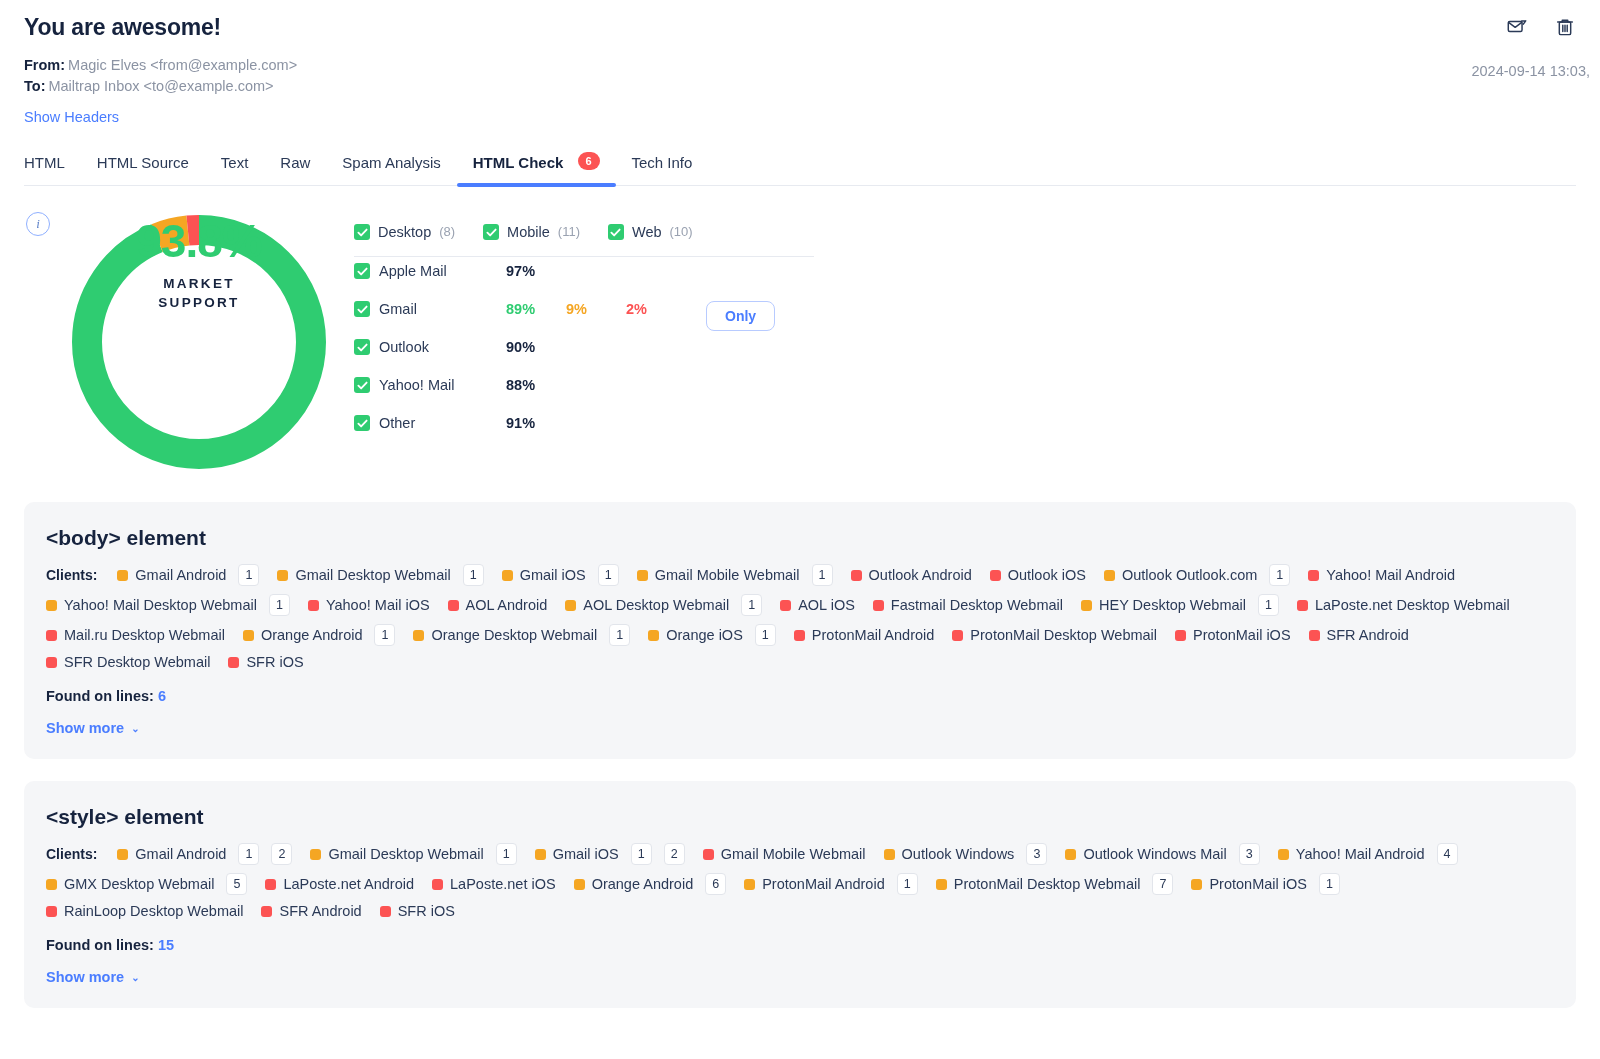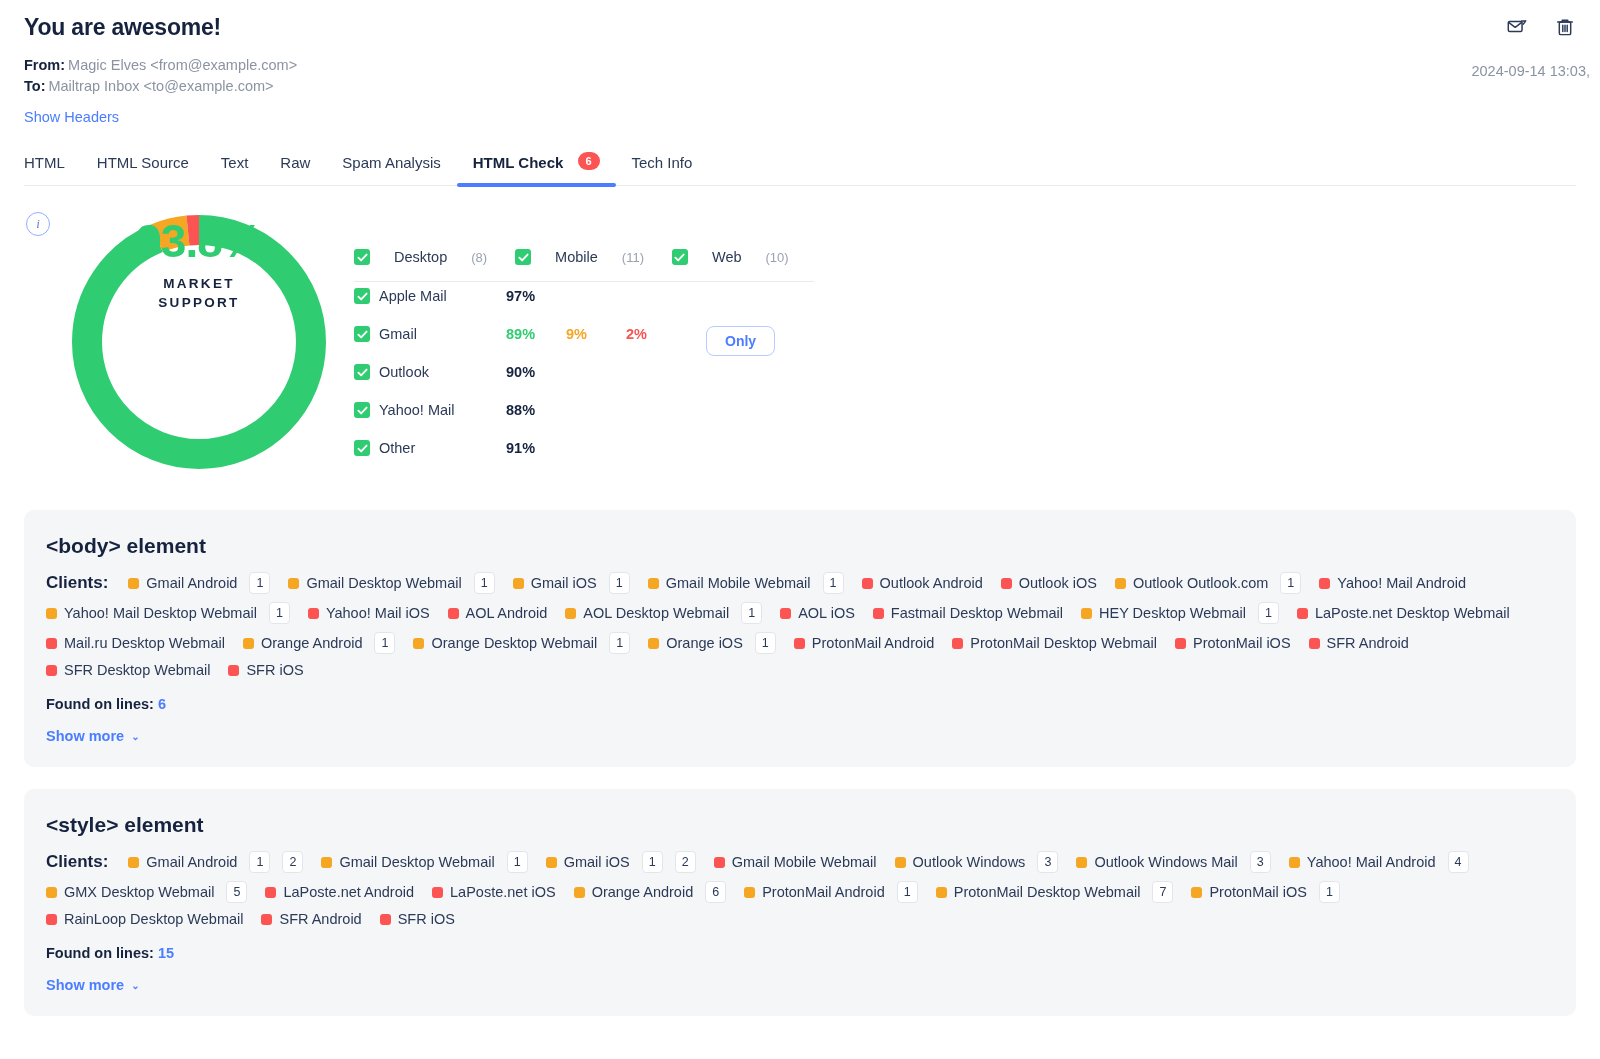--- a/index.html
+++ b/index.html
@@ -80,21 +80,21 @@
     font-size: 13.5px; font-weight: bold; color: #16233e;
     letter-spacing: 2.3px; text-align: center; line-height: 19px;
   }
 
   
   .clients-panel { padding-top: 10px; width: 460px; }
   .cat-row {
     display: flex; align-items: center; gap: 28px;
     padding-bottom: 16px; border-bottom: 1px solid #e7eaf0;
   }
-  .cat { display: flex; align-items: center; gap: 24px; font-size: 14.5px; color: #2b3a57; cursor: pointer; margin-top: 25px; }
+  .cat { display: flex; align-items: flex-start; gap: 8px; font-size: 14.5px; color: #2b3a57; cursor: pointer; }
   .cat .count { color: #9aa2b1; font-size: 13px; }
   .chk {
     width: 16px; height: 16px; border-radius: 3px; background: #2fcc71;
     display: inline-flex; align-items: center; justify-content: center; flex: none;
   }
   .chk svg { width: 11px; height: 11px; display: block; }
   .client-row {
     display: flex; align-items: flex-start; height: 38px; font-size: 14.5px; color: #2b3a57;
   }
   .client-name { display: flex; align-items: center; gap: 9px; width: 152px; cursor: pointer; }
@@ -113,21 +113,21 @@
   
   .card {
     background: #f5f6f8; border-radius: 10px;
     margin: 22px 0 0 0; padding: 24px 22px 22px 22px;
   }
   .card-title { font-size: 21px; font-weight: bold; color: #16233e; margin-bottom: 14px; }
   .clients-flow {
     display: flex; flex-wrap: wrap; align-items: center;
     column-gap: 18px; row-gap: 8px;
   }
-  .clients-label { font-size: 17px; font-weight: bold; color: #16233e; margin-right: 2px; }
+  .clients-label { font-size: 14px; font-weight: bold; color: #16233e; margin-right: 2px; }
   .tag { display: inline-flex; align-items: center; gap: 7px; font-size: 14.5px; color: #2b3a57; }
   .dot { width: 11px; height: 11px; border-radius: 3px; flex: none; }
   .dot.orange { background: #f5a623; }
   .dot.red { background: #fc5353; }
   .num {
     display: inline-flex; align-items: center; justify-content: center;
     min-width: 21px; height: 22px; padding: 0 5px; margin-left: 5px;
     background: #ffffff; border: 1px solid #e2e5eb; border-radius: 4px;
     font-size: 12.5px; color: #2b3a57;
   }

